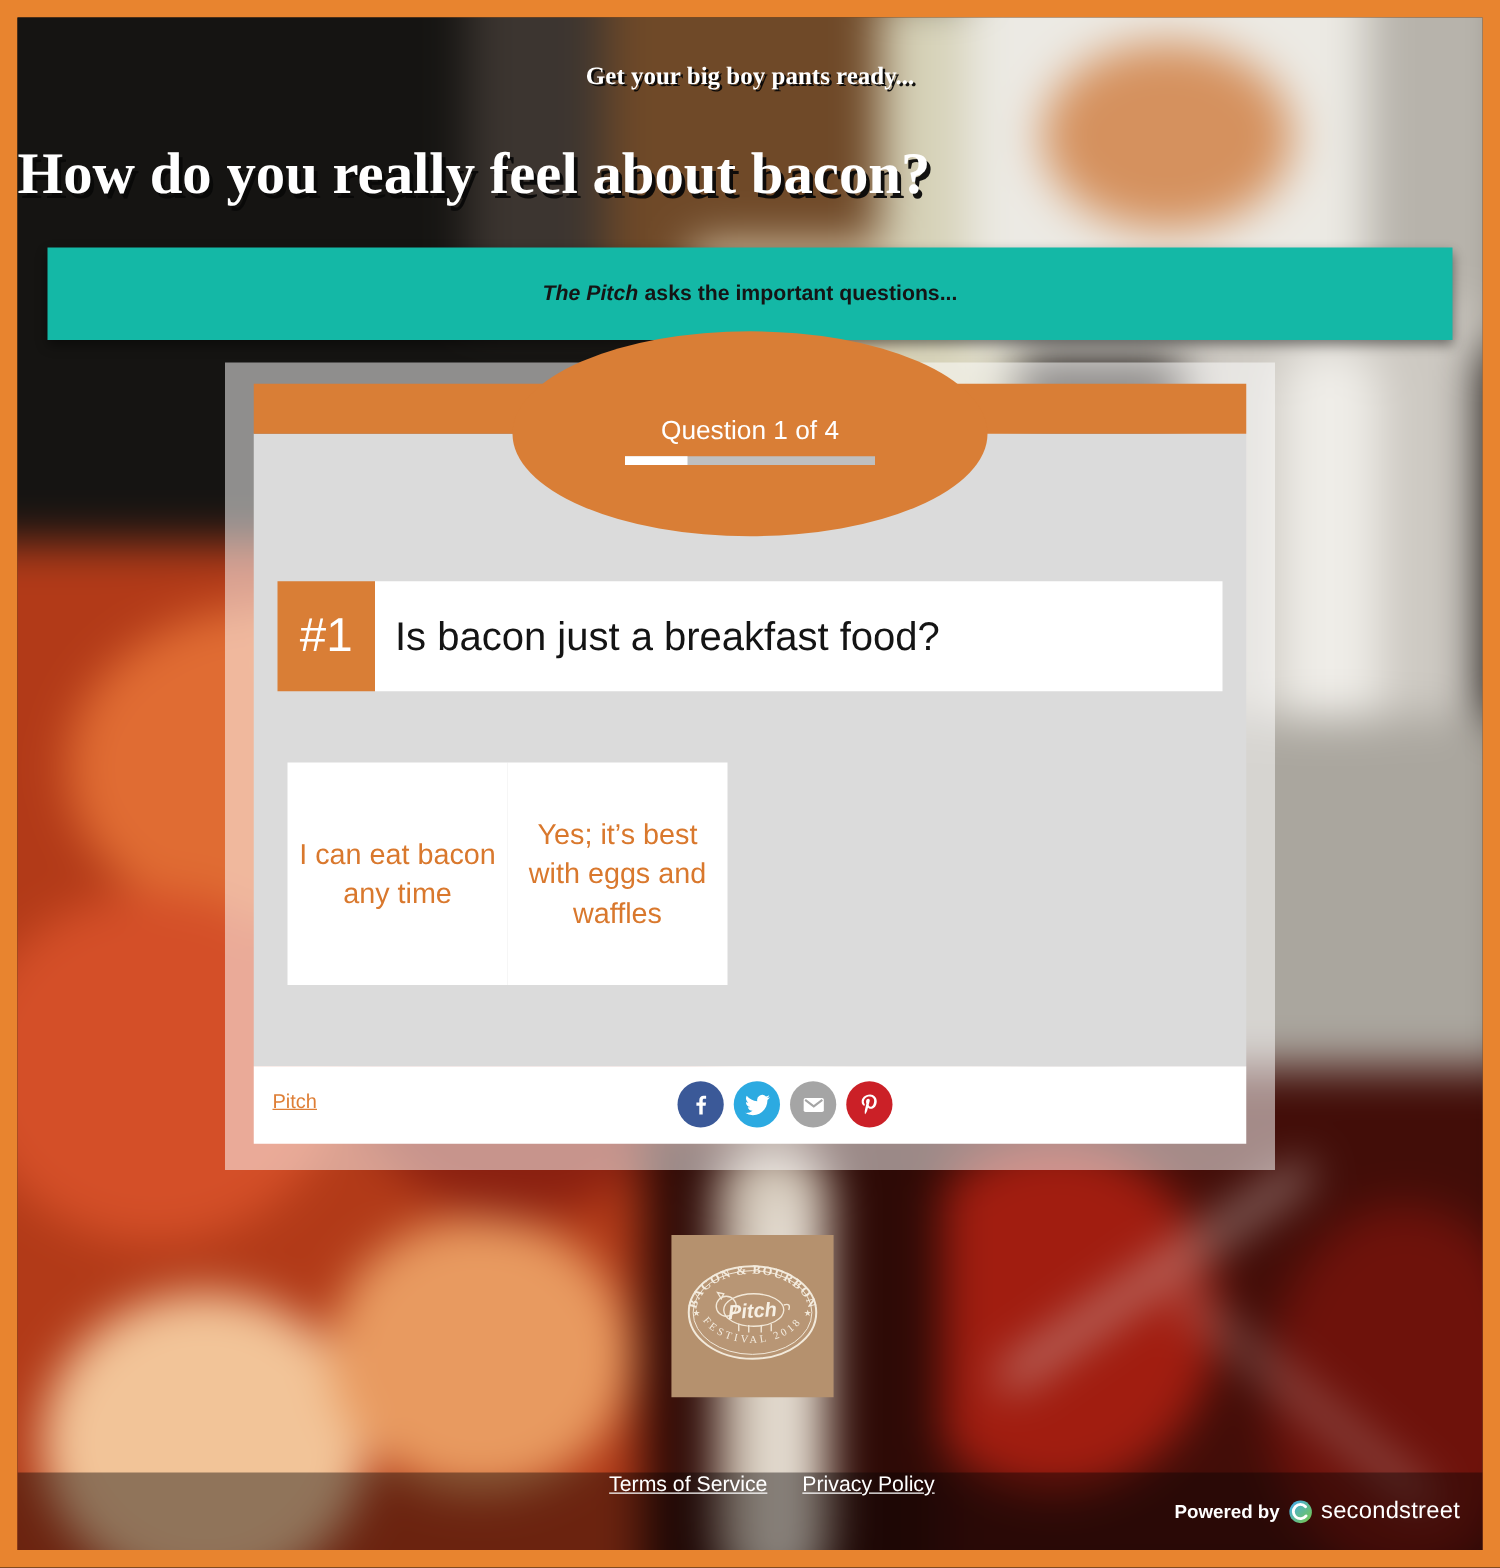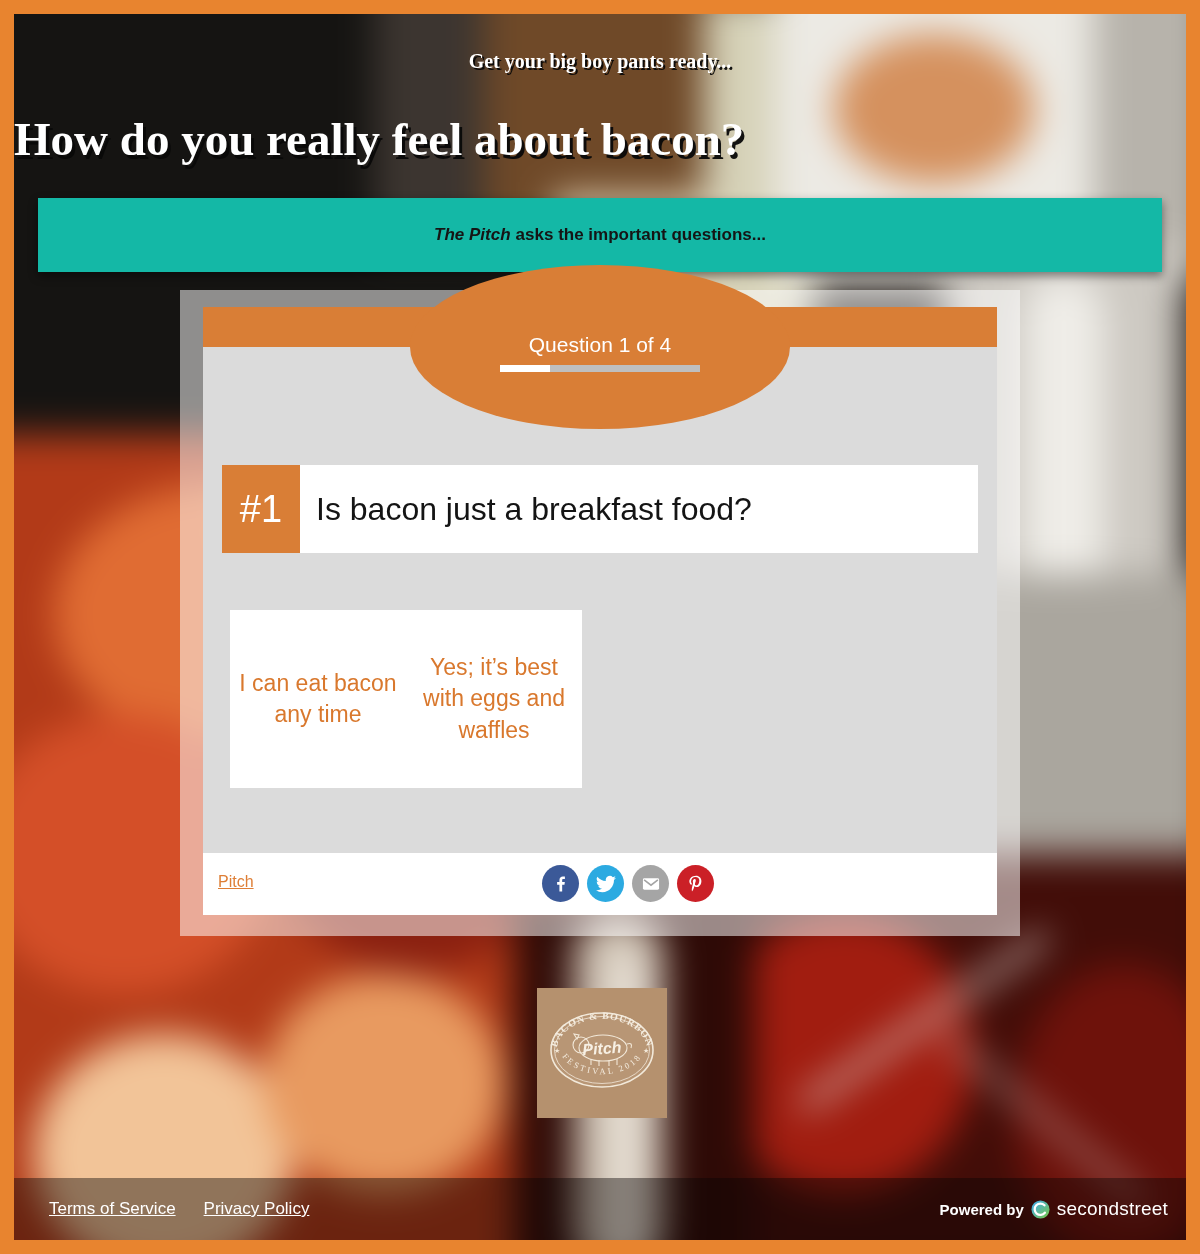--- a/index.html
+++ b/index.html
@@ -95,21 +95,21 @@
     text-decoration:none;
   }
   .share svg{display:block;}
 
   
   .badge{position:absolute;left:523px;top:974px;width:130px;height:130px;}
 
   
   .page-footer{
     position:absolute;left:0;right:0;top:1164px;height:62px;background:rgba(10,5,5,.42);
-    display:flex;align-items:center;color:#fff;
+    display:flex;align-items:center;color:#fff;flex-direction:column;
   }
   .foot-links{display:flex;gap:28px;margin-left:35px;}
   .foot-links a{color:#fff;font-size:17px;text-decoration:underline;}
   .powered{margin-left:auto;margin-right:18px;display:flex;align-items:center;gap:7px;}
   .powered .pb{font-size:15px;font-weight:bold;padding-left:48px;}
   .powered .brand{font-size:19px;letter-spacing:.2px;}
 </style>
 </head>
 <body>
 

